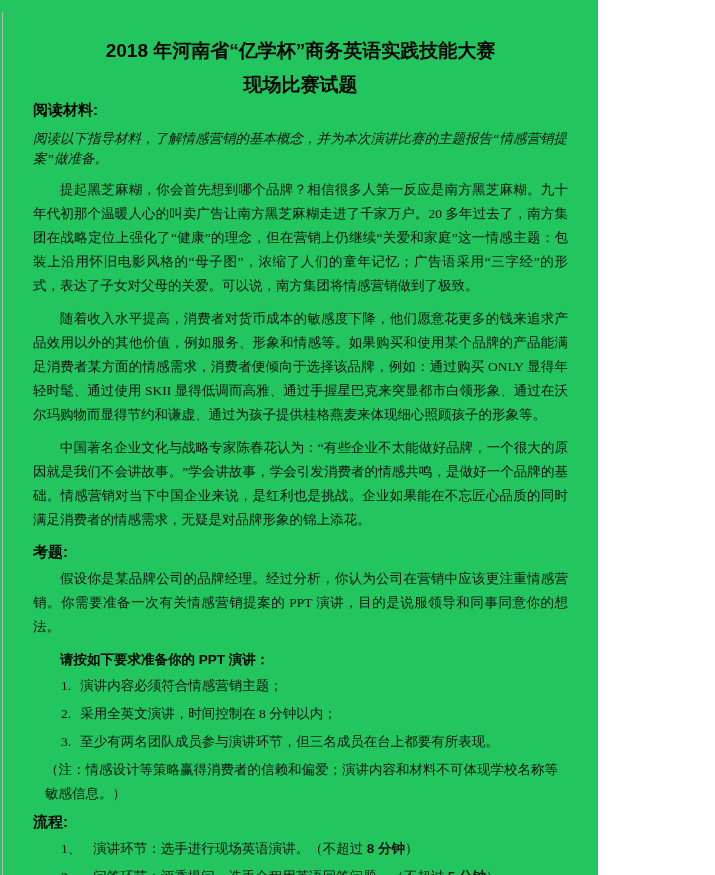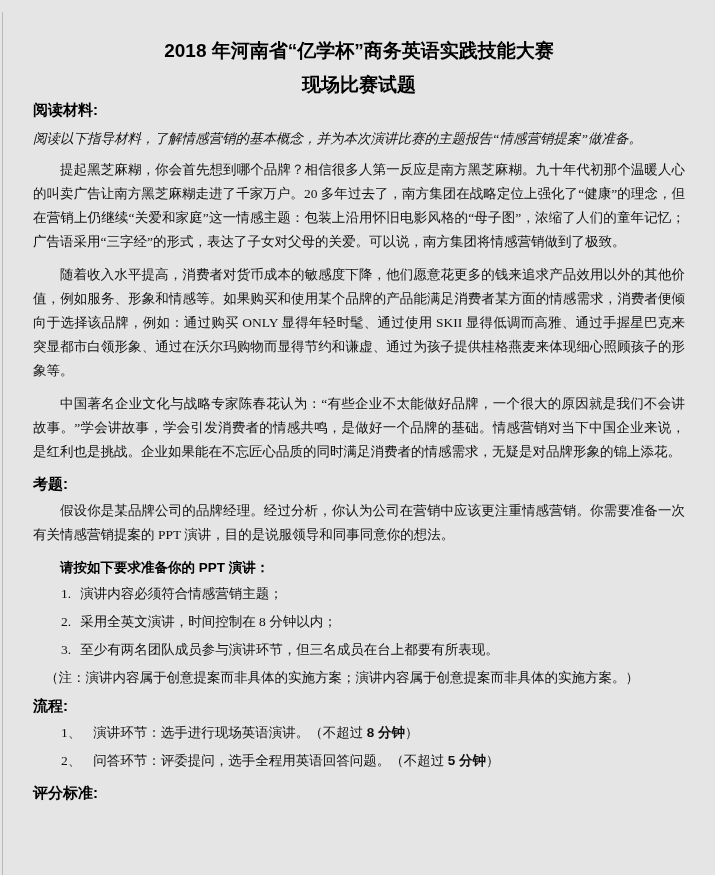--- a/index.html
+++ b/index.html
@@ -1,20 +1,20 @@
 <!DOCTYPE html>
 <html><head>
 <meta charset="utf-8">
 <style>
   html, body { margin: 0; padding: 0; background: #ffffff; }
   .page {
     position: relative;
-    width: 715px;
+    width: 598px;
     height: 875px;
-    background: #e5e5e5;
+    background: #22c55e;
     overflow: hidden;
     font-family: "Liberation Serif", serif;
     color: #111111;
   }
   .page-edge {
     position: absolute;
     left: 2px; top: 12px; bottom: 0;
     width: 1px;
     background: #b8b8b8;
   }
@@ -107,21 +107,21 @@
     <div class="req-item">
       <span class="req-num">1.</span><span>演讲内容必须符合情感营销主题；</span>
     </div>
     <div class="req-item">
       <span class="req-num">2.</span><span>采用全英文演讲，时间控制在 8 分钟以内；</span>
     </div>
     <div class="req-item">
       <span class="req-num">3.</span><span>至少有两名团队成员参与演讲环节，但三名成员在台上都要有所表现。</span>
     </div>
 
-    <p class="note-line">（注：演讲内容属于创意提案而非具体的实施方案；演讲内容属于创意提案而非具体的实施方案。）</p>
+    <p class="note-line">（注：情感设计等策略赢得消费者的信赖和偏爱；演讲内容和材料不可体现学校名称等敏感信息。）</p>
 
     <h2 class="sec-heading">流程:</h2>
 
     <div class="proc-item">
       <span class="proc-num">1、</span><span>演讲环节：选手进行现场英语演讲。（不超过 </span><span class="emph-bold">8 分钟</span><span>）</span>
     </div>
     <div class="proc-item">
       <span class="proc-num">2、</span><span>问答环节：评委提问，选手全程用英语回答问题。（不超过 </span><span class="emph-bold">5 分钟</span><span>）</span>
     </div>
 

